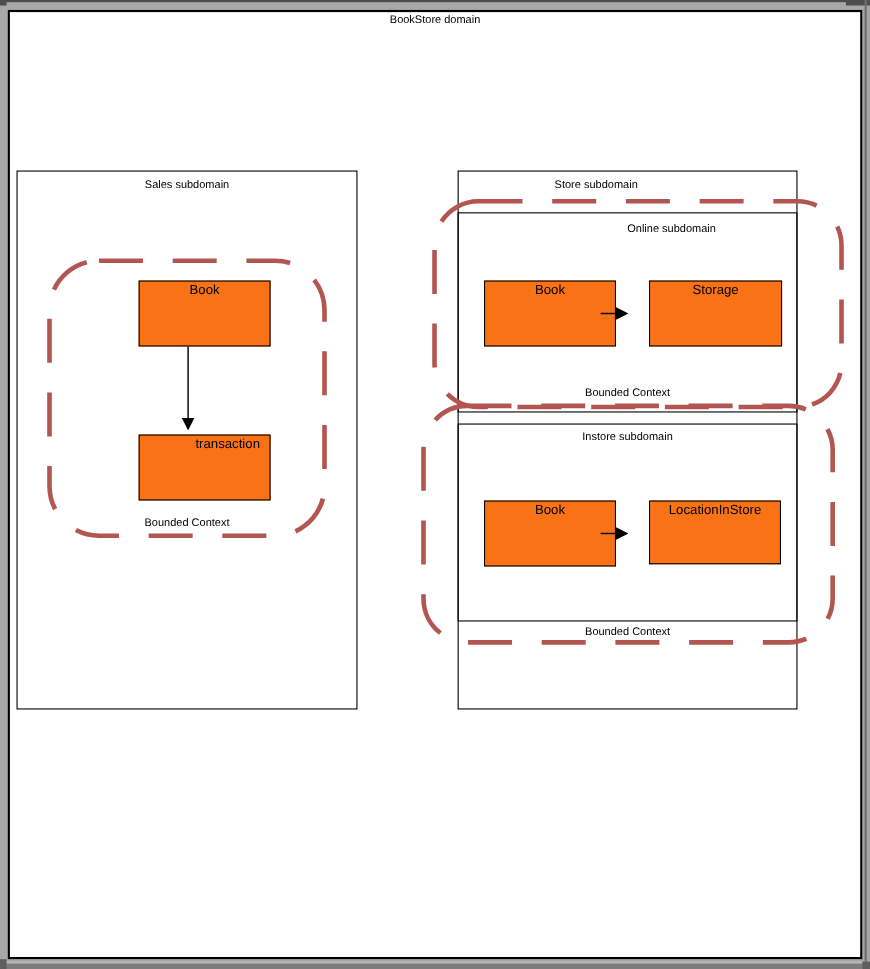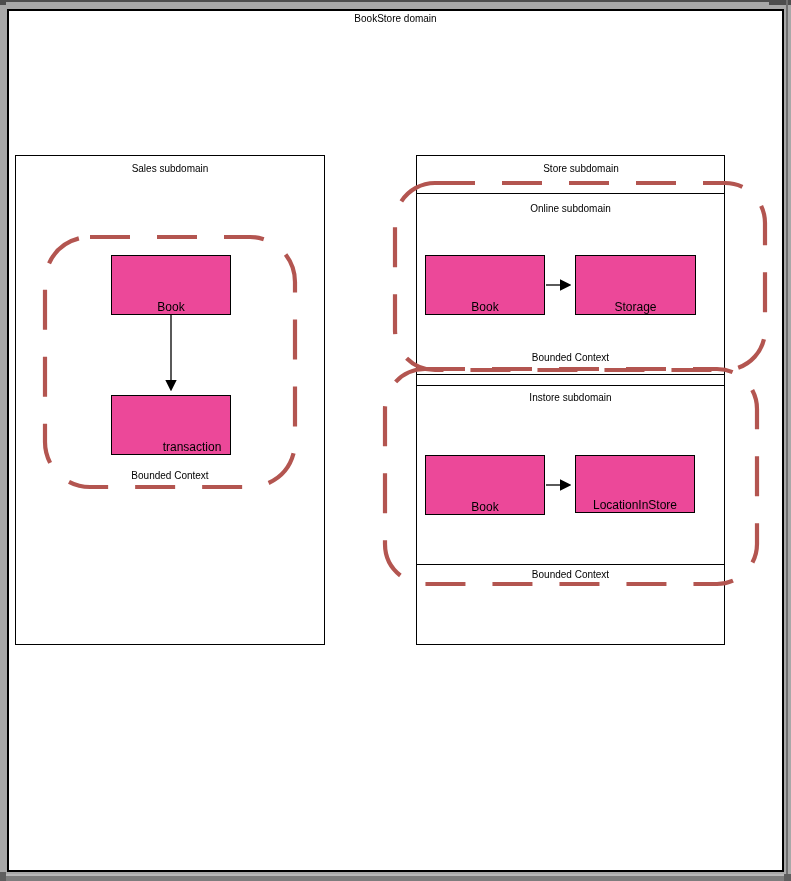--- a/index.html
+++ b/index.html
@@ -15,23 +15,23 @@
     background:#ffffff;border:2px solid #000;box-sizing:border-box;
   }
   .label{
     position:absolute;font-size:10px;line-height:14px;color:#000;
     text-align:center;white-space:nowrap;
   }
   .container-box{
     position:absolute;border:1px solid #000;box-sizing:border-box;background:transparent;
   }
   .node{
-    position:absolute;border:1px solid #000;box-sizing:border-box;background:#ec4899;
-    display:flex;align-items:flex-end;justify-content:center;
-    font-size:12px;color:#000;
+    position:absolute;border:1px solid #000;box-sizing:border-box;background:#f97316;
+    display:flex;align-items:flex-start;justify-content:center;
+    font-size:12px;color:#000;margin-left:15px;
   }
   .overlay{position:absolute;left:0;top:0;pointer-events:none;}
   
   .edge-top{left:0;top:0;width:791px;height:2px;background:#4d4d4d;}
   .corner-tl{left:0;top:0;width:6px;height:5px;background:#4d4d4d;}
   .corner-tr{left:769px;top:0;width:22px;height:5px;background:#4d4d4d;}
   .shadow-right{left:786px;top:0;width:2px;height:881px;background:#6f6f6f;}
   .strip-bottom-light{left:0;top:874px;width:791px;height:2px;background:#b8b8b8;}
   .scrollbar-bottom{left:0;top:876px;width:791px;height:5px;background:#7d7d7d;}
   .corner-bl{left:0;top:872px;width:6px;height:9px;background:#5e5e5e;}
@@ -60,24 +60,24 @@
 
   <div class="node" style="left:111px;top:255px;width:120px;height:60px;">
     <span>Book</span>
   </div>
   <div class="node" style="left:111px;top:395px;width:120px;height:60px;padding-left:42px;">
     <span>transaction</span>
   </div>
   <div class="label" style="left:15px;top:469px;width:310px;">Bounded Context</div>
 
   <div class="container-box" style="left:416px;top:155px;width:309px;height:490px;"></div>
-  <div class="label" style="left:416px;top:162px;width:252px;padding-left:39px;">Store subdomain</div>
+  <div class="label" style="left:416px;top:162px;width:252px;">Store subdomain</div>
 
   <div class="container-box" style="left:416px;top:193px;width:309px;height:182px;"></div>
-  <div class="label" style="left:416px;top:202px;width:309px;">Online subdomain</div>
+  <div class="label" style="left:416px;top:202px;width:309px;padding-left:40px;">Online subdomain</div>
   <div class="node" style="left:425px;top:255px;width:120px;height:60px;">
     <span>Book</span>
   </div>
   <div class="node" style="left:575px;top:255px;width:121px;height:60px;">
     <span>Storage</span>
   </div>
   <div class="label" style="left:416px;top:351px;width:309px;">Bounded Context</div>
 
   <div class="container-box" style="left:416px;top:385px;width:309px;height:180px;"></div>
   <div class="label" style="left:416px;top:391px;width:309px;">Instore subdomain</div>

